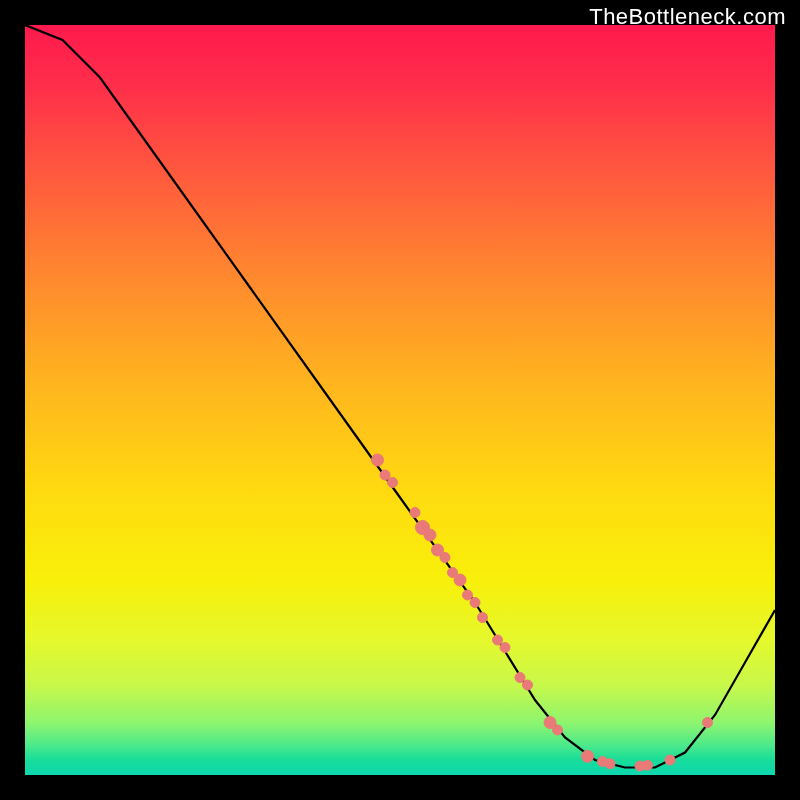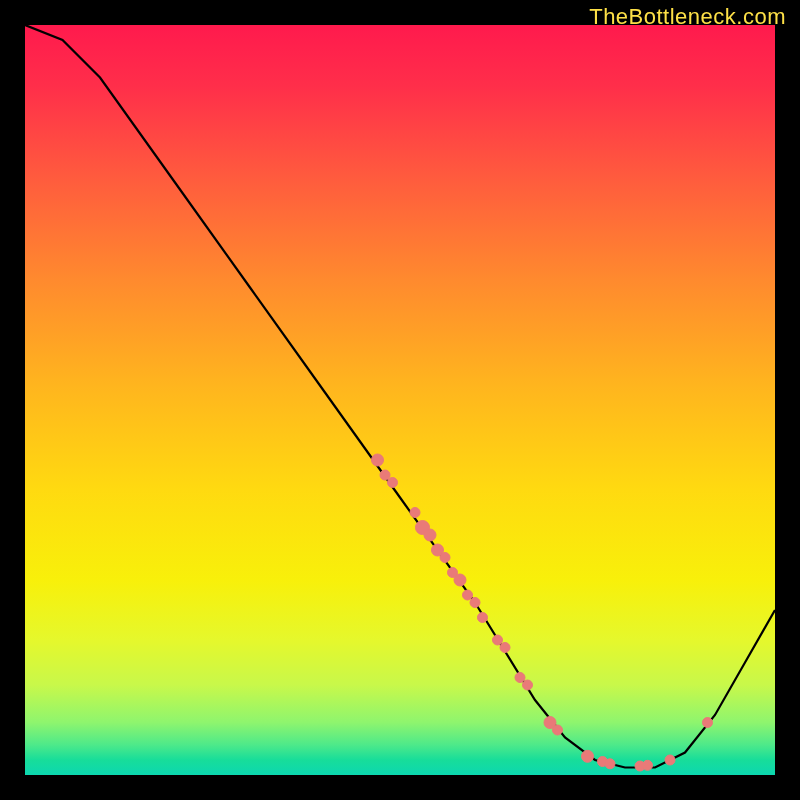--- a/index.html
+++ b/index.html
@@ -8,21 +8,21 @@
     height: 800px;
     background: #000;
     position: relative;
     font-family: Arial, sans-serif;
   }
   .watermark {
     position: absolute;
     top: 4px;
     right: 14px;
     font-size: 22px;
-    color: #fde047;
+    color: #ffffff;
     font-weight: normal;
     letter-spacing: 0.5px;
     z-index: 10;
   }
   .plot-area {
     position: absolute;
     left: 25px;
     top: 25px;
     width: 750px;
     height: 750px;

